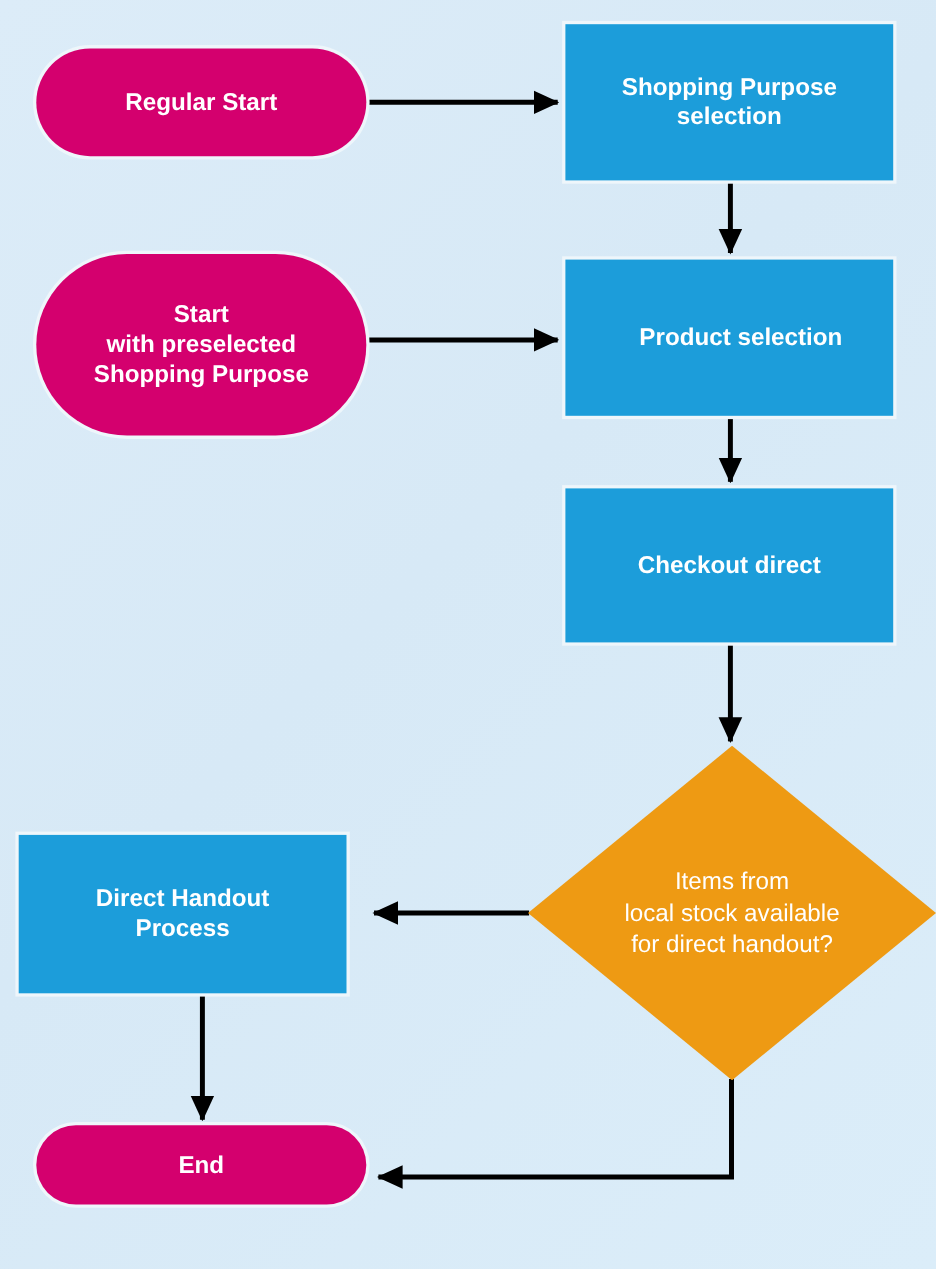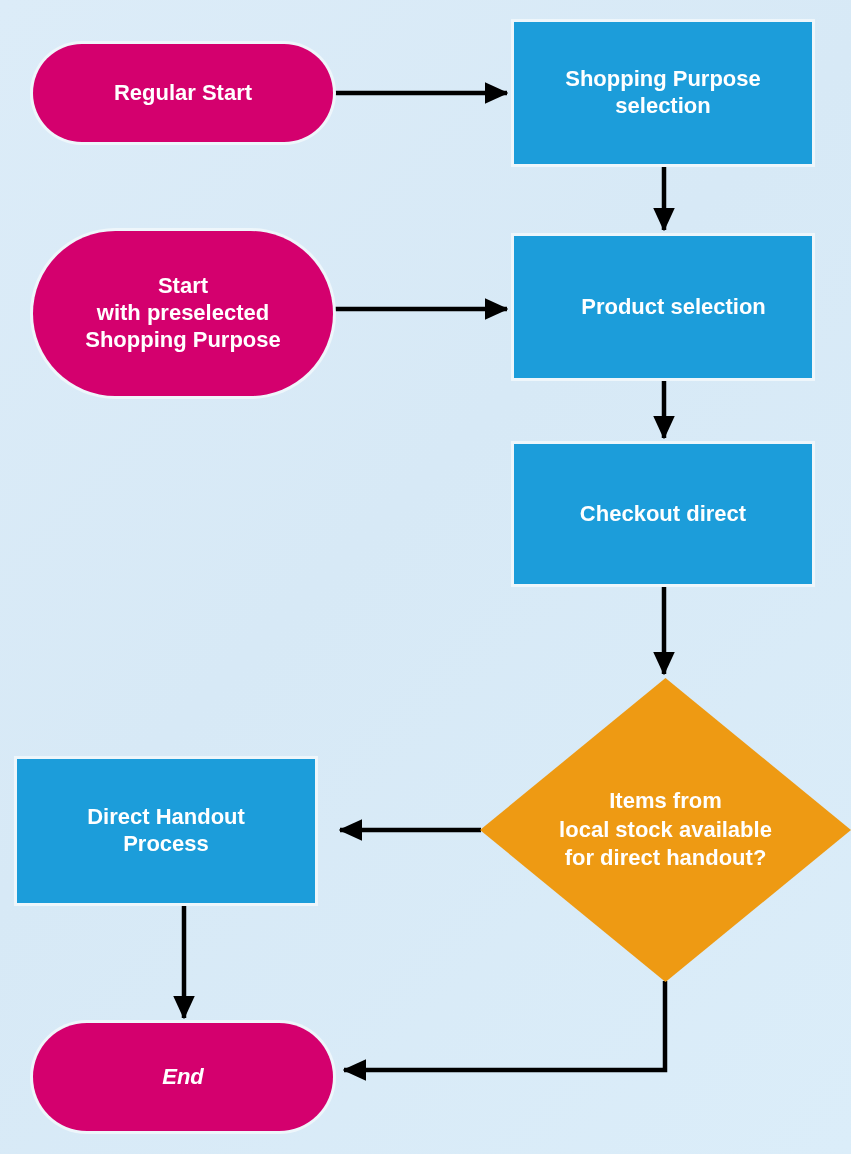--- a/index.html
+++ b/index.html
@@ -50,21 +50,21 @@
     box-shadow: 0 0 0 3px #eef6fb;
   }
   .process {
     background: #1c9dda;
     font-weight: bold;
     font-size: 22px;
     box-shadow: 0 0 0 3px #eef6fb;
   }
   .decision {
     background: transparent;
-    font-weight: bold;
+    font-weight: normal;
     font-size: 22px;
   }
   .decision .diamond-shape {
     position: absolute;
     left: 0; top: 0;
     width: 100%; height: 100%;
     background: #ee9a13;
     -webkit-clip-path: polygon(50% 0%, 100% 50%, 50% 100%, 0% 50%);
     clip-path: polygon(50% 0%, 100% 50%, 50% 100%, 0% 50%);
     z-index: 0;
@@ -76,21 +76,21 @@
   }
 
   
   #node-regular-start   { left: 33px;  top: 44px;   width: 300px; height: 98px; justify-content: center;  }
   #node-shopping-purpose{ left: 514px; top: 22px;   width: 298px; height: 142px; }
   #node-preselect-start { left: 33px;  top: 231px;  width: 300px; height: 165px; }
   #node-product-select  { left: 514px; top: 236px;  width: 298px; height: 142px; padding-left: 21px; }
   #node-checkout        { left: 514px; top: 444px;  width: 298px; height: 140px; }
   #node-decision        { left: 480px; top: 678px;  width: 371px; height: 304px; }
   #node-direct-handout  { left: 17px;  top: 759px;  width: 298px; height: 144px; }
-  #node-end             { left: 33px;  top: 1023px; width: 300px; height: 108px; font-style: italic;  }
+  #node-end             { left: 33px;  top: 1023px; width: 300px; height: 72px;  }
 </style>
 </head>
 <body>
 
 <div id="canvas">
 
   <svg id="edges" viewBox="0 0 851 1154" width="851" height="1154" xmlns="http://www.w3.org/2000/svg">
     <defs>
       <marker id="arrow" viewBox="0 0 10 10" refX="9.4" refY="5" markerWidth="5.2" markerHeight="5.2" orient="auto-start-reverse">
         <path d="M 0 0.4 L 10 5 L 0 9.6 z" fill="#000000"></path>

